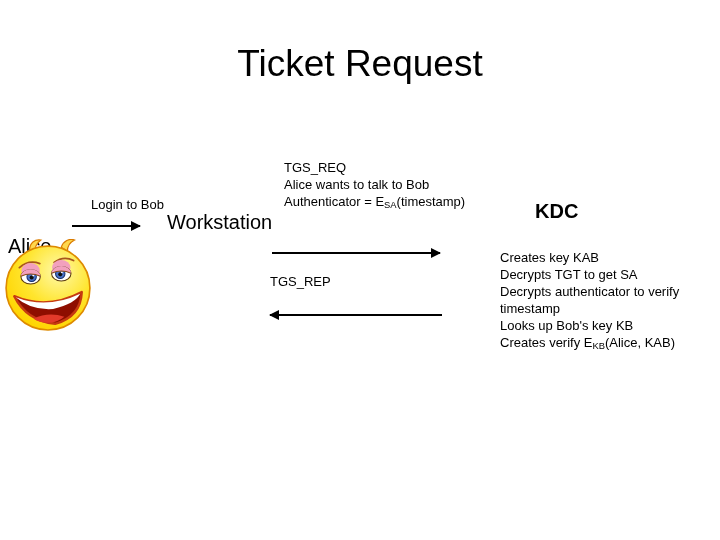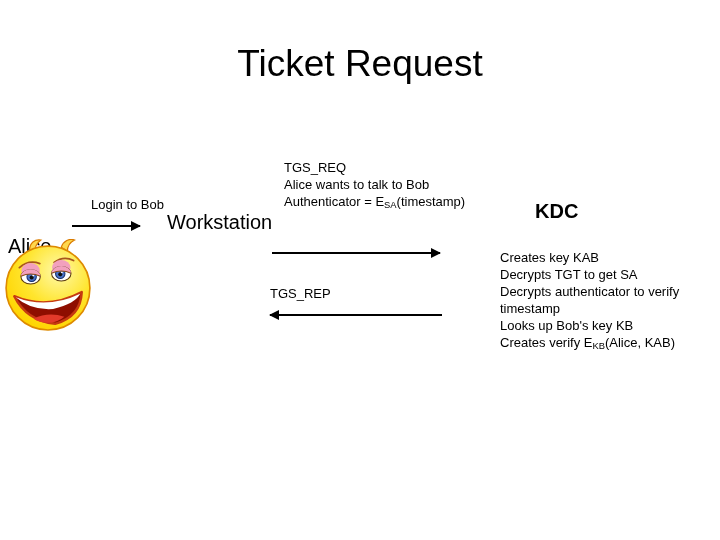--- a/index.html
+++ b/index.html
@@ -137,21 +137,21 @@
   </div>
 
   <div class="abs text-block" style="left:284px; top:159px;">
     <div class="line">TGS_REQ</div>
     <div class="line">Alice wants to talk to Bob</div>
     <div class="line"><span>Authenticator = E</span><span class="sub">SA</span><span>(timestamp)</span></div>
   </div>
 
   <div class="arrow right" style="left:272px; top:252px; width:168px;"></div>
 
-  <div class="abs text-block" style="left:270px; top:285px;text-align:right;">
+  <div class="abs text-block" style="left:270px; top:273px;text-align:right;">
     <div class="line">TGS_REP</div>
   </div>
 
   <div class="arrow left" style="left:270px; top:314px; width:172px;"></div>
 
   <div class="abs text-block" style="left:500px; top:249px; width:200px;">
     <div class="line">Creates key KAB</div>
     <div class="line">Decrypts TGT to get SA</div>
     <div class="line wrap">Decrypts authenticator to verify timestamp</div>
     <div class="line">Looks up Bob's key KB</div>

